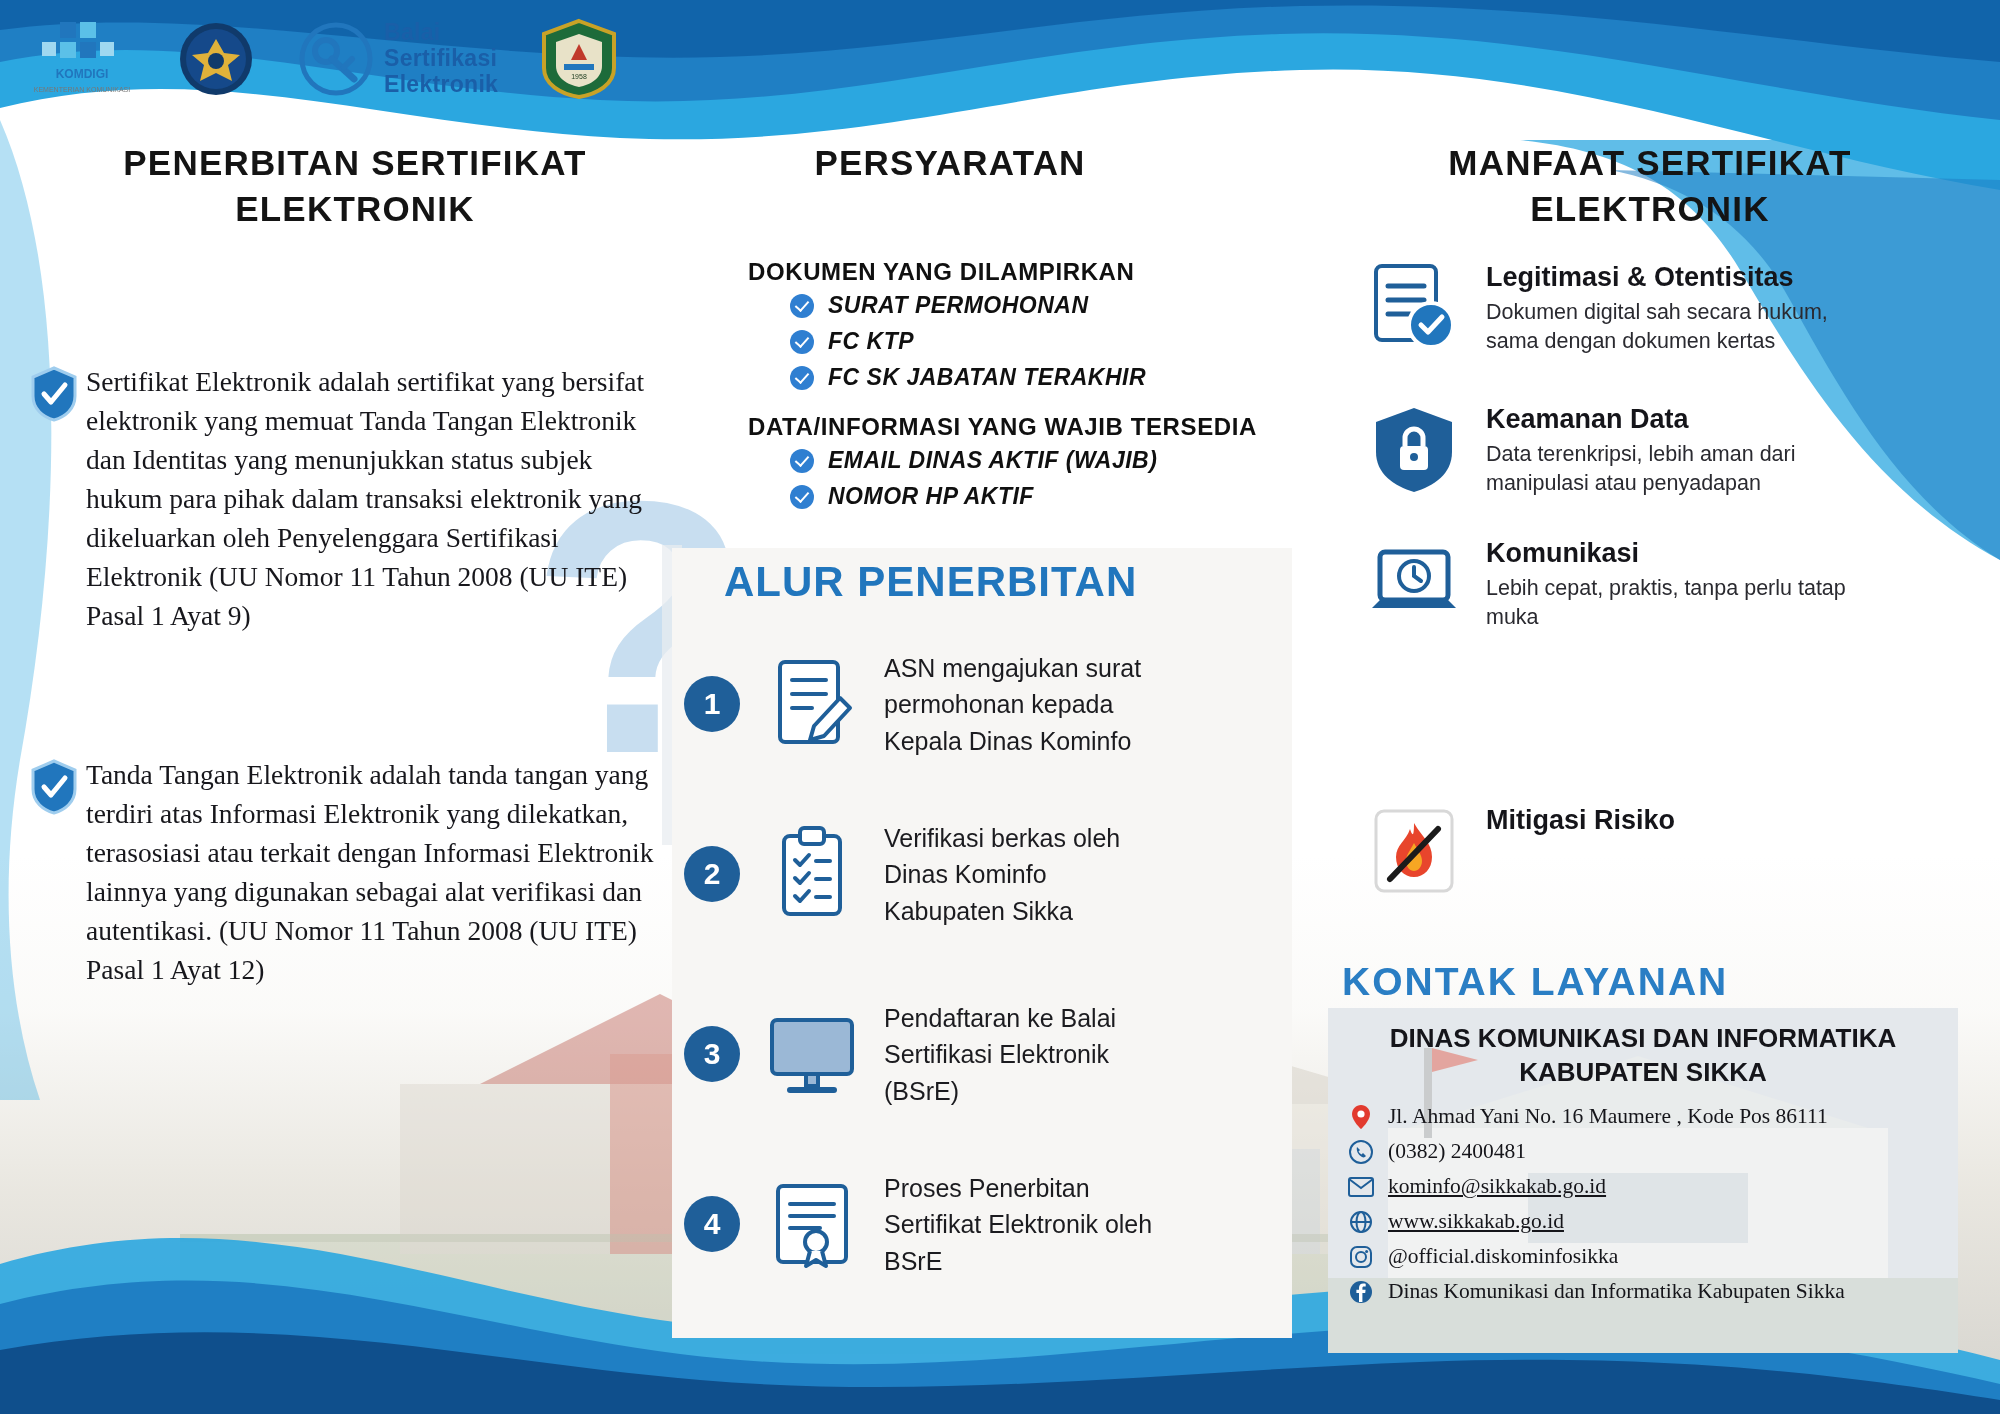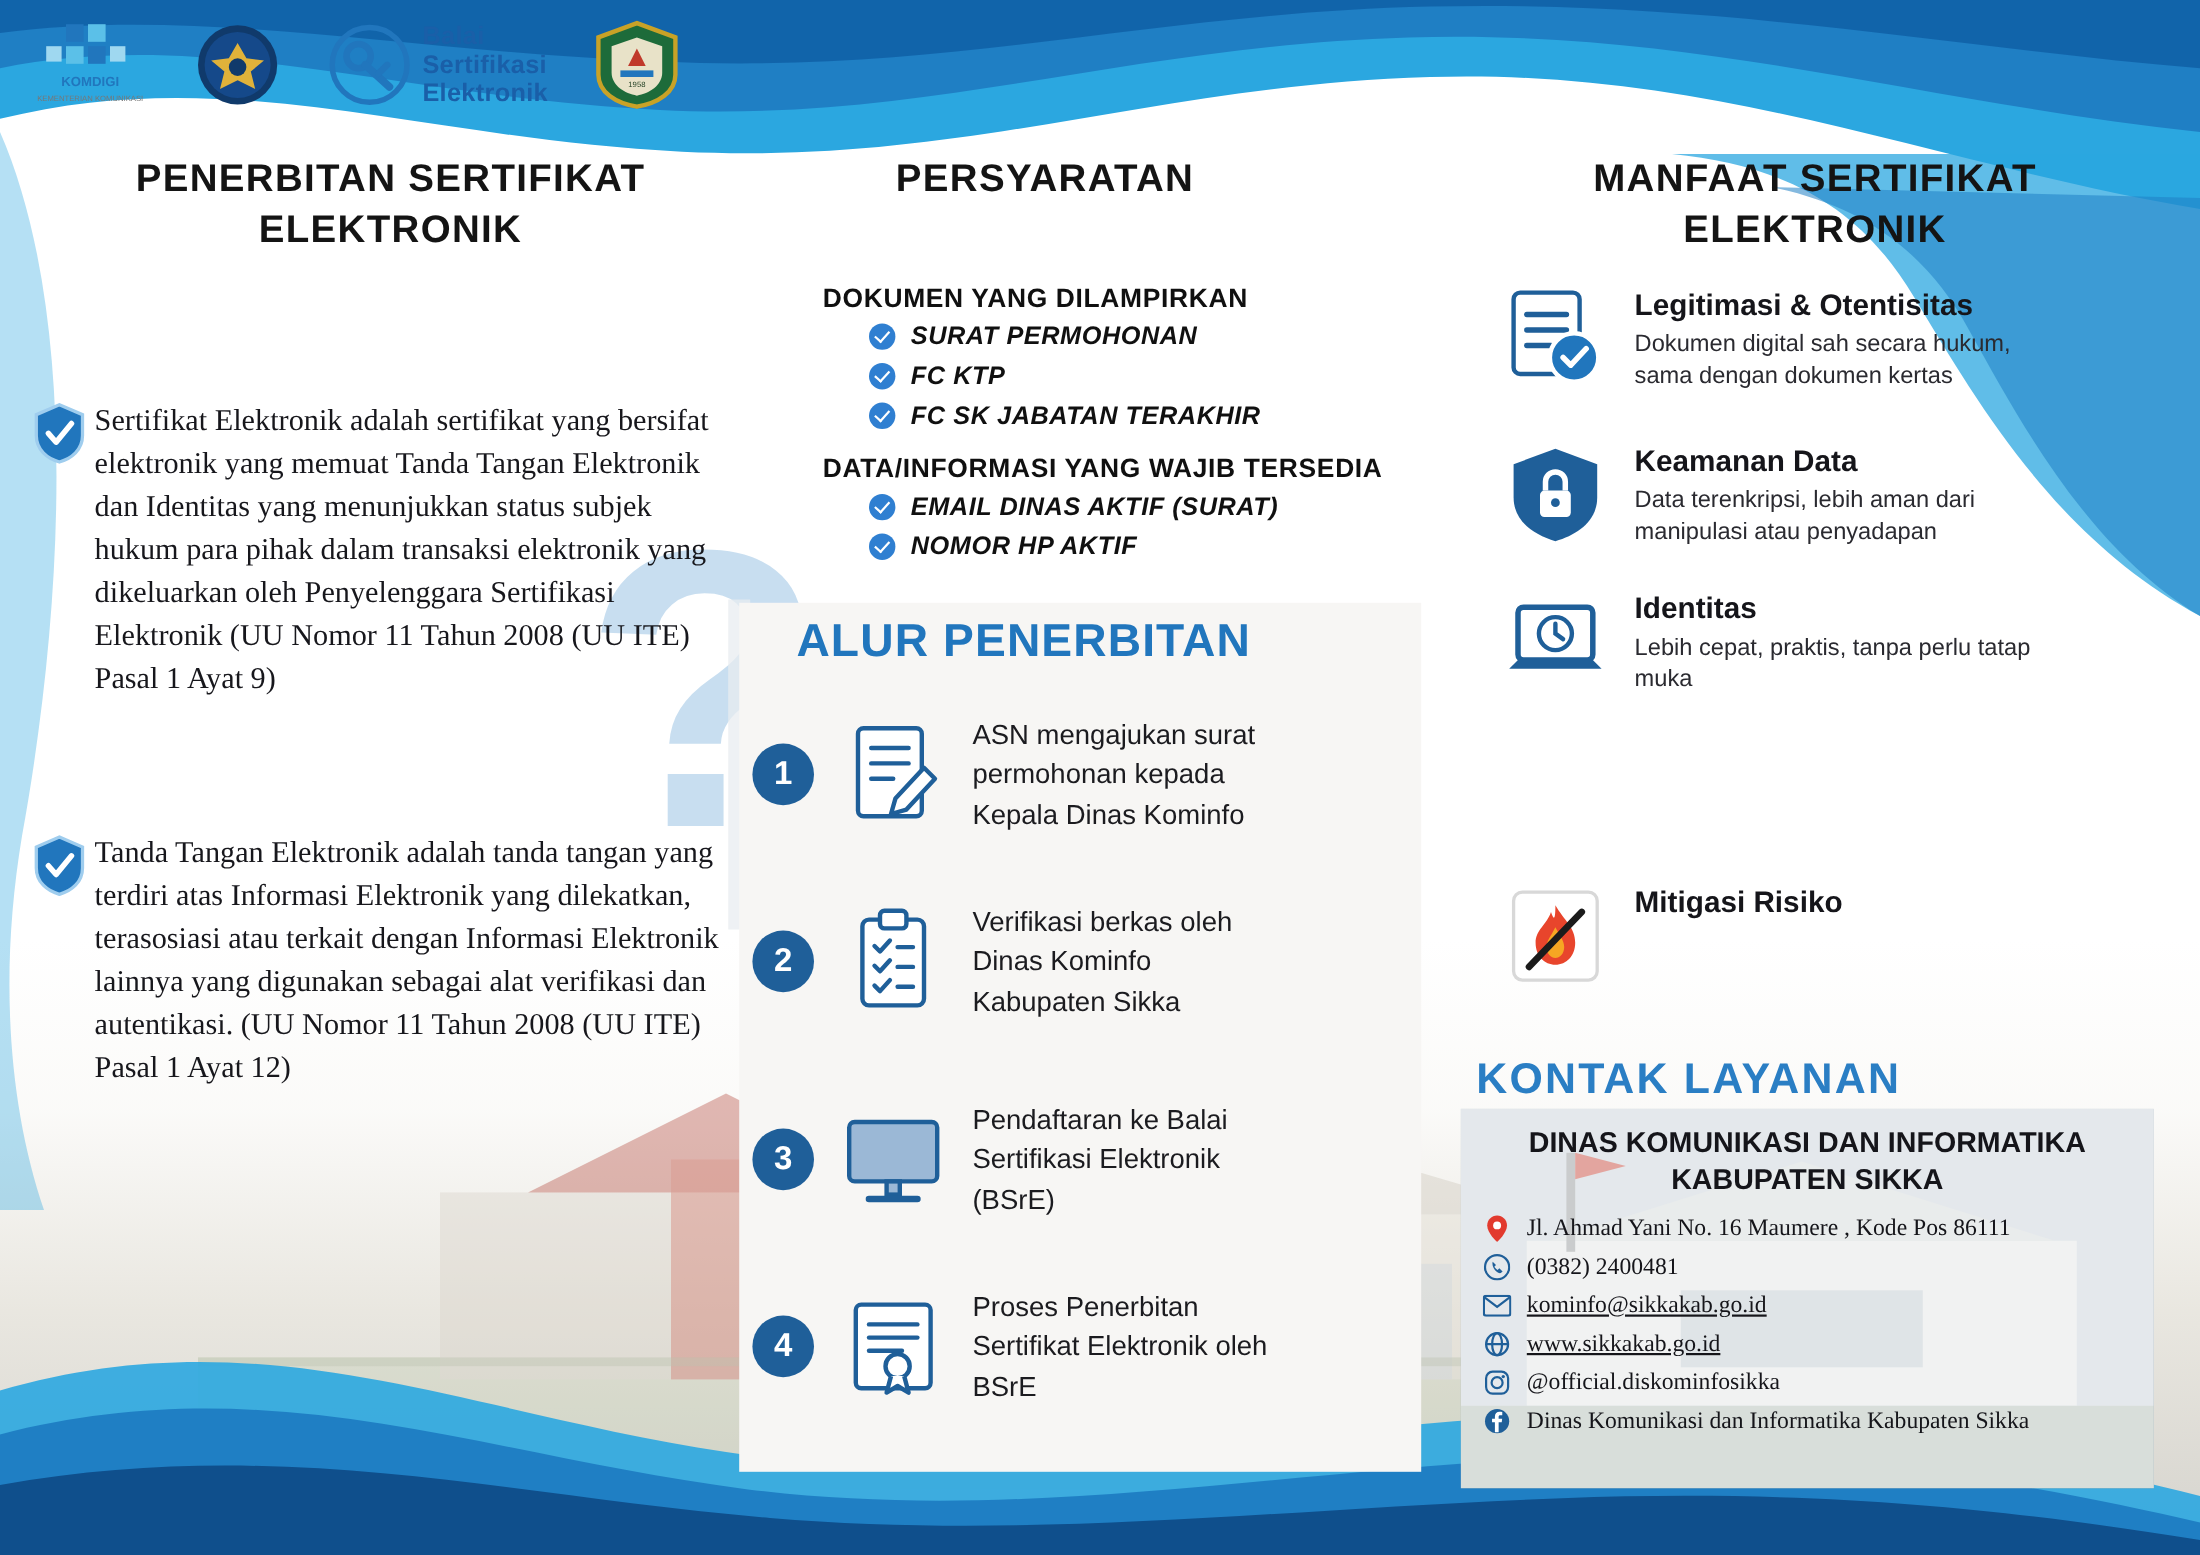--- a/index.html
+++ b/index.html
@@ -437,21 +437,21 @@
     <li class="req-item">
       <span class="tick"></span>
       <span>FC SK JABATAN TERAKHIR</span>
     </li>
   </ul>
 
   <div class="req-head" id="req-head-2">DATA/INFORMASI YANG WAJIB TERSEDIA</div>
   <ul class="req-list" id="req-list-2">
     <li class="req-item">
       <span class="tick"></span>
-      <span>EMAIL DINAS AKTIF (SURAT)</span>
+      <span>EMAIL DINAS AKTIF (WAJIB)</span>
     </li>
     <li class="req-item">
       <span class="tick"></span>
       <span>NOMOR HP AKTIF</span>
     </li>
   </ul>
 
   <div id="alur-panel"></div>
   <div id="alur-title">ALUR PENERBITAN</div>
 
@@ -548,21 +548,21 @@
   <div class="benefit" id="ben3">
     <span class="benefit-icon">
       <svg width="92" height="92" viewBox="0 0 92 92" xmlns="http://www.w3.org/2000/svg">
         <rect x="12" y="14" width="68" height="48" rx="5" fill="#ffffff" stroke="#1f5f99" stroke-width="5"></rect>
         <circle cx="46" cy="38" r="15" fill="none" stroke="#1f5f99" stroke-width="4"></circle>
         <path d="M46,29 L46,38 L53,43" fill="none" stroke="#1f5f99" stroke-width="4" stroke-linecap="round"></path>
         <path d="M4,70 L88,70 L80,62 L12,62 Z" fill="#1f5f99"></path>
       </svg>
     </span>
     <div>
-      <div class="benefit-title">Identitas</div>
+      <div class="benefit-title">Komunikasi</div>
       <div class="benefit-desc">Lebih cepat, praktis, tanpa perlu tatap muka</div>
     </div>
   </div>
 
 
   <div class="benefit" id="ben5">
     <span class="benefit-icon">
       <svg width="92" height="92" viewBox="0 0 92 92" xmlns="http://www.w3.org/2000/svg">
         <rect x="8" y="6" width="76" height="80" rx="8" fill="#ffffff" stroke="#d8d8d8" stroke-width="3"></rect>
         <path d="M46,18 C54,32 64,38 64,52 C64,64 56,72 46,72 C36,72 28,64 28,52 C28,40 38,36 42,24 C44,30 46,34 46,18 Z" fill="#e8452c"></path>

